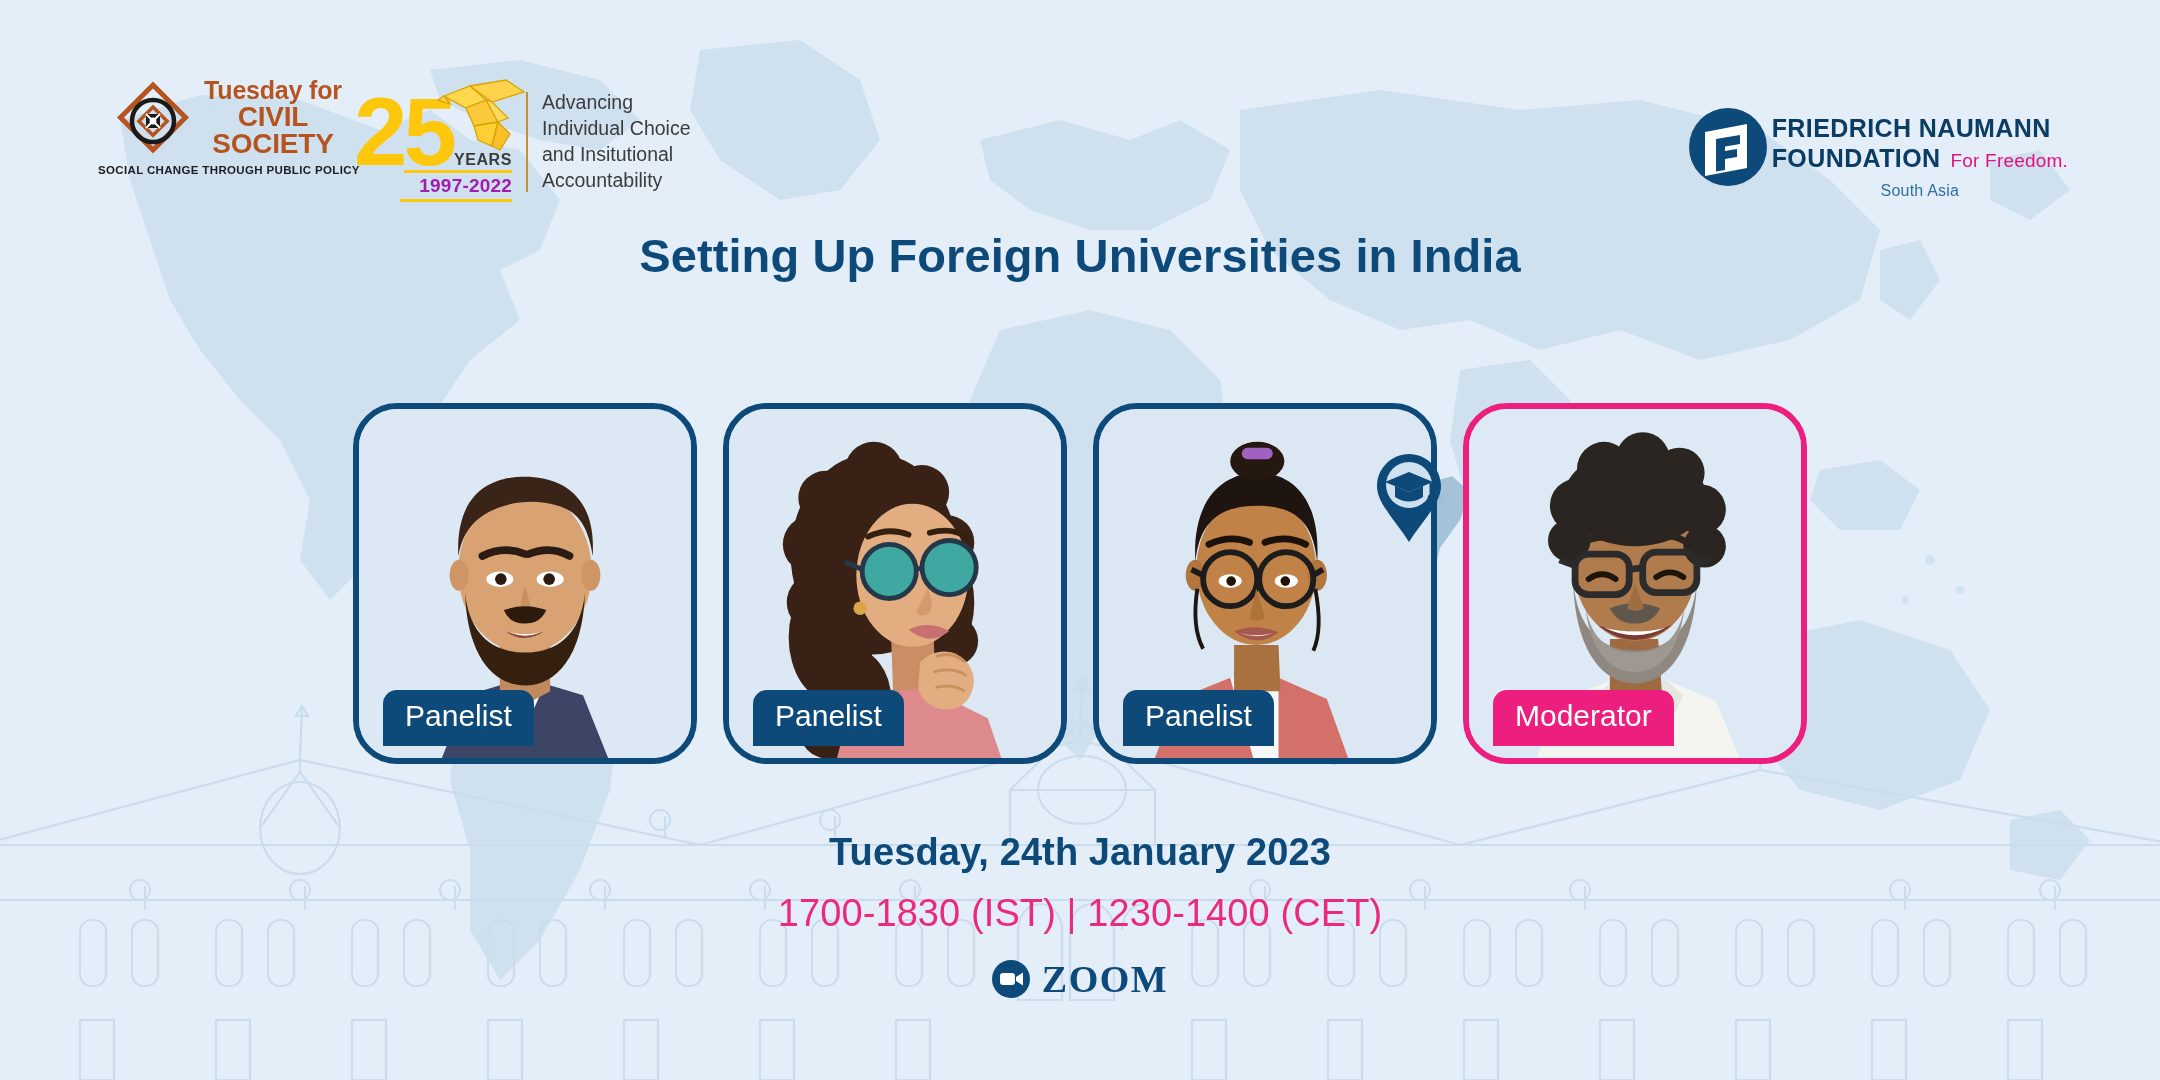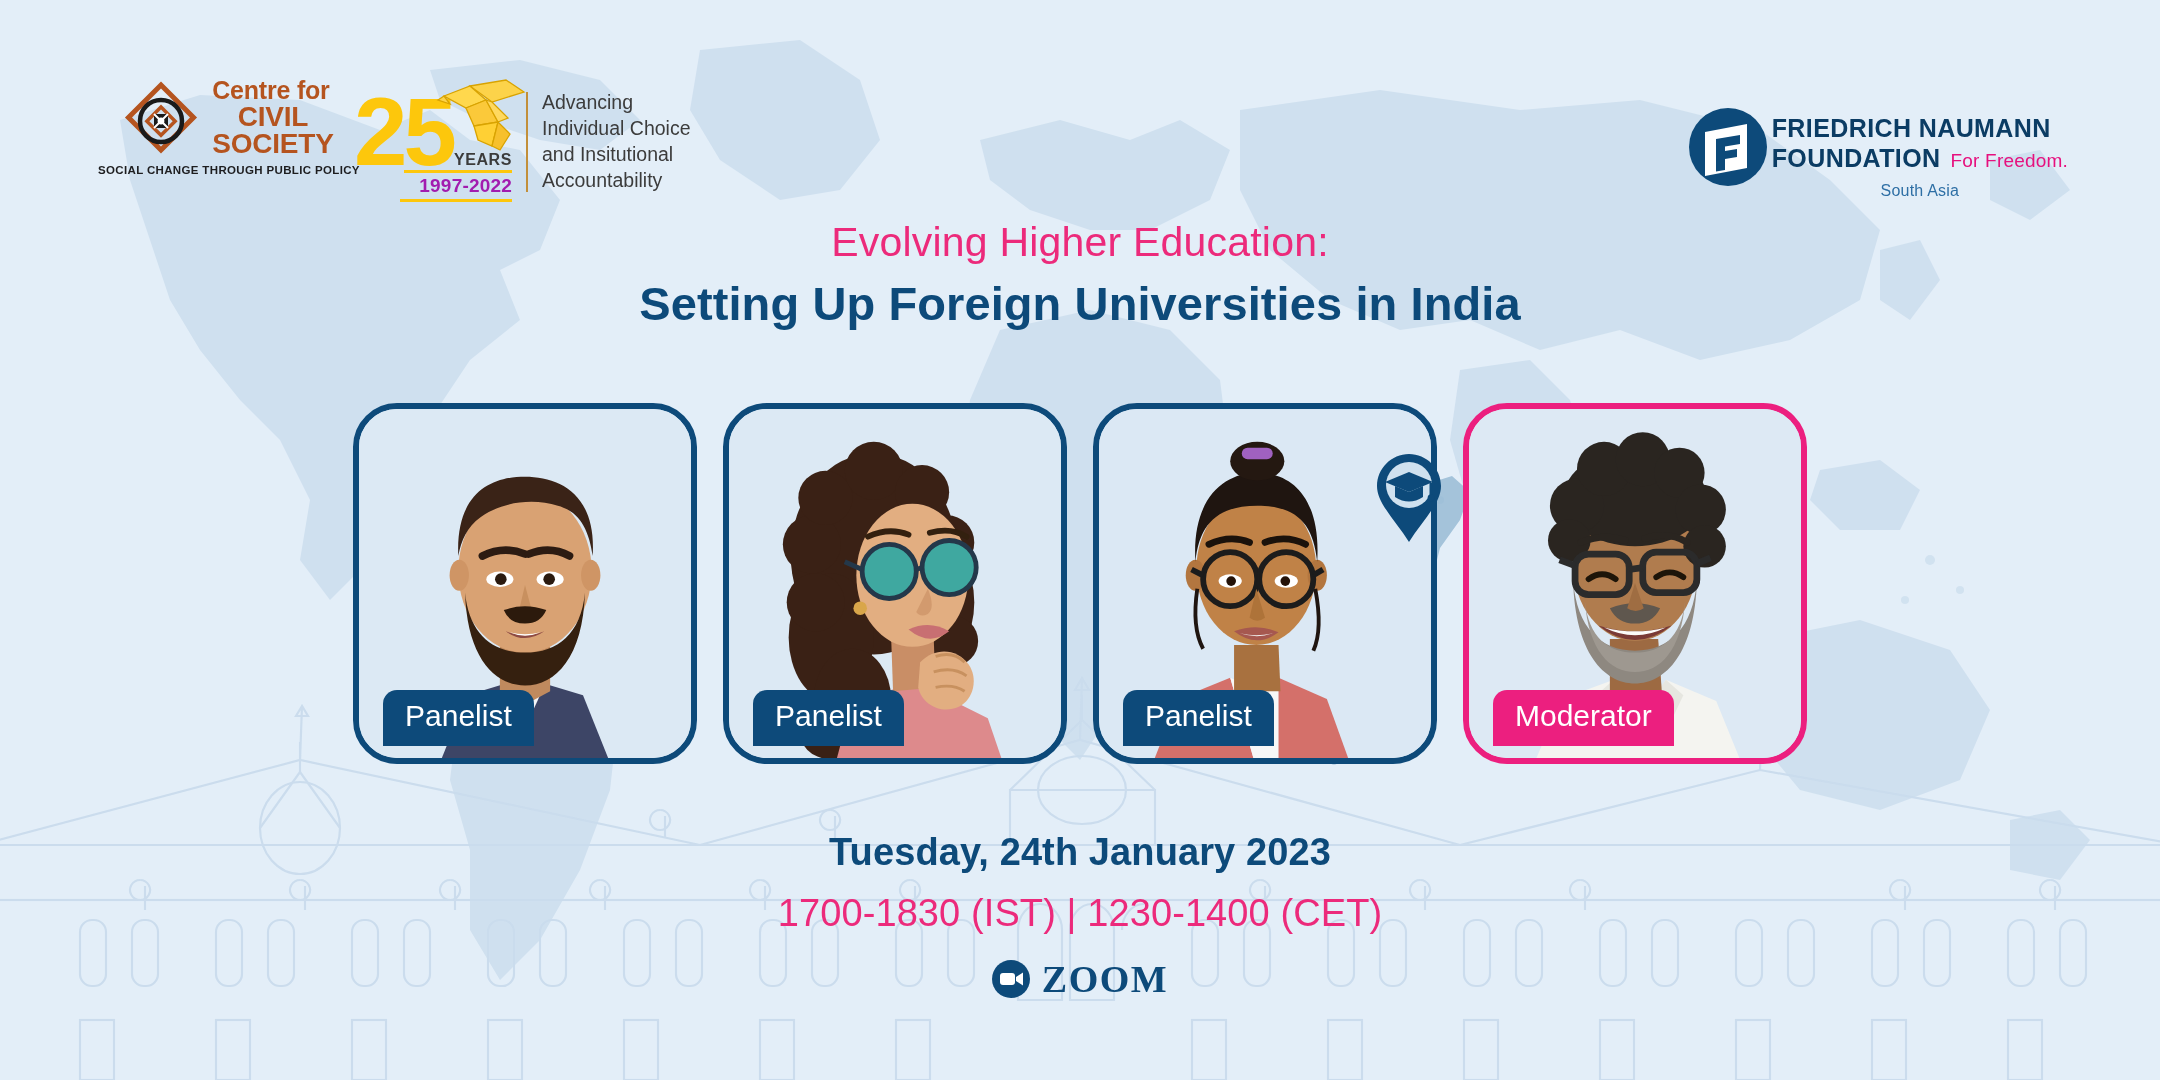--- a/index.html
+++ b/index.html
@@ -377,21 +377,21 @@
           <svg viewBox="0 0 74 74" width="74" height="74">
             <rect x="37" y="4" width="46" height="46" transform="rotate(45 37 4)" fill="none" stroke="#b5541f" stroke-width="5"></rect>
             <circle cx="37" cy="40" r="21" fill="none" stroke="#1a1a1a" stroke-width="4.5"></circle>
             <rect x="37" y="26" width="20" height="20" transform="rotate(45 37 26)" fill="none" stroke="#b5541f" stroke-width="3.5"></rect>
             <rect x="30" y="33" width="14" height="14" fill="#1a1a1a"></rect>
             <path d="M30 33 L44 47 M44 33 L30 47" stroke="#ffffff" stroke-width="2"></path>
             <circle cx="37" cy="40" r="3.4" fill="#ffffff"></circle>
           </svg>
         </div>
         <div class="ccs-words">
-          <span class="ccs-l1">Centre for</span>
+          <span class="ccs-l1">Tuesday for</span>
           <span class="ccs-l2">CIVIL</span>
           <span class="ccs-l3">SOCIETY</span>
         </div>
       </div>
       <div class="ccs-tag">SOCIAL CHANGE THROUGH PUBLIC POLICY</div>
     </div>
 
     <div id="years-logo">
       <div class="years-left">
         <span class="years-num">25</span>
@@ -437,21 +437,20 @@
         <div class="fnf-l2row">
           <span class="fnf-l2">FOUNDATION</span>
           <span class="fnf-free">For Freedom.</span>
         </div>
         <div class="fnf-sub">South Asia</div>
       </div>
     </div>
   </div>
 
   <div id="title-block">
-    <div class="title-line1">Evolving Higher Education:</div>
     <div class="title-line2">Setting Up Foreign Universities in India</div>
   </div>
 
   <div id="cards">
 
     <div class="card">
       <div class="photo">
         <svg viewBox="0 0 344 361" preserveAspectRatio="xMidYMid slice">
           <rect width="344" height="361" fill="#dce9f4"></rect>
 

